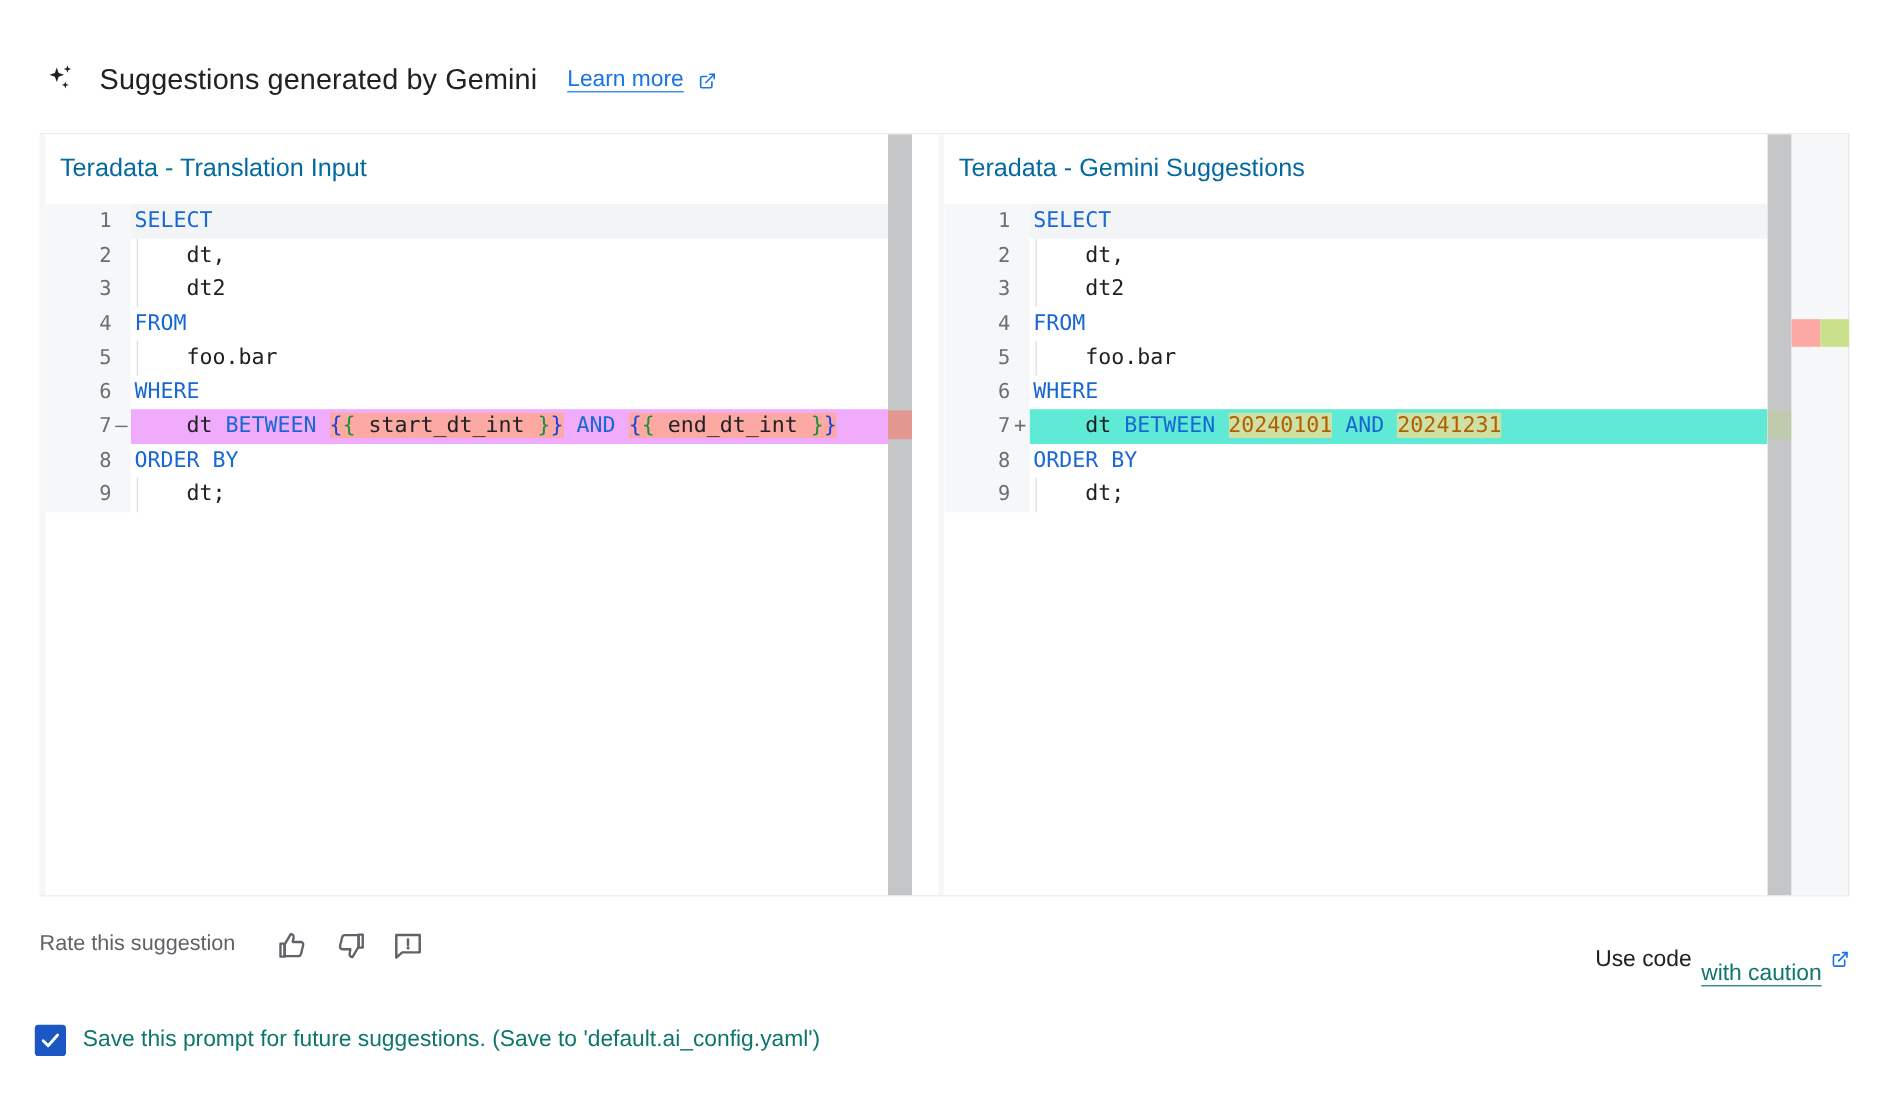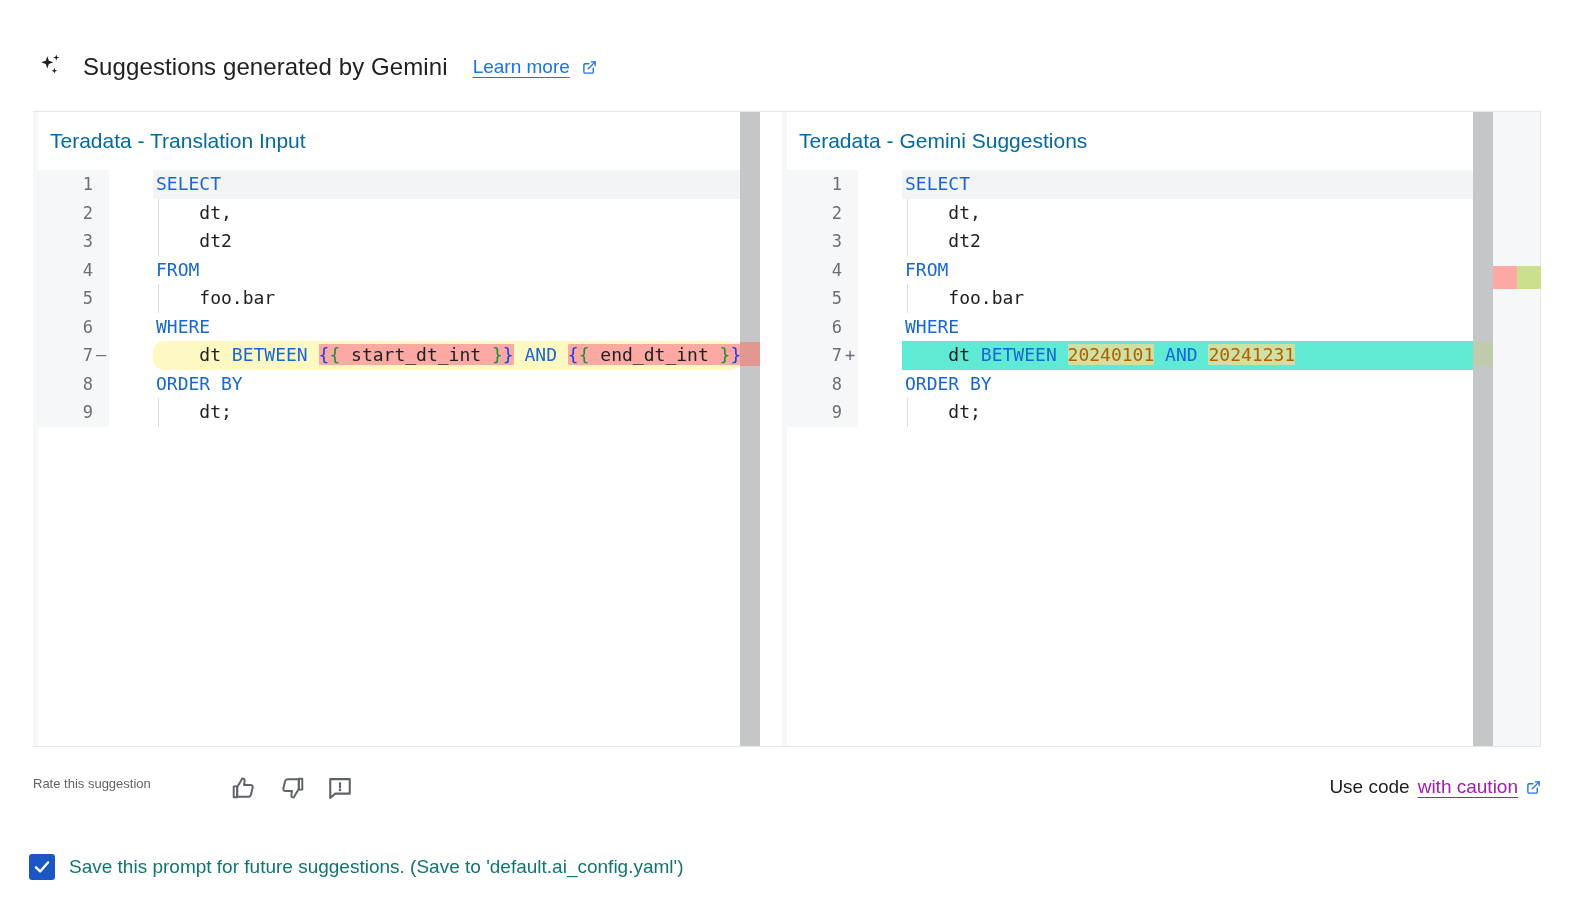--- a/index.html
+++ b/index.html
@@ -64,26 +64,26 @@
     width: 71px; flex: 0 0 71px; text-align: right; padding-right: 0;
     color: #6a6f73; font-size: 17px; line-height: 28.5px;
     font-family: "DejaVu Sans Mono", "Liberation Mono", monospace;
     background: #f6f7f9;
     position: relative; z-index: 2;
   }
   .ln .num { display:inline-block; }
   .ln .sign { display:inline-block; width: 16px; text-align: left; padding-left: 3px; }
   .ltext {
     flex: 1 1 auto; position: relative; padding-left: 3px;
-    color: #202124; line-height: 28.5px; margin-left: 44px;
+    color: #202124; line-height: 28.5px;
   }
   .ltext .ind { position:absolute; left: 5px; top: 0; width: 1px; height: 28.5px; background:#dadce0; }
 
   .line.cur .ltext { background: #f3f4f6; }
-  .line.del .ltext { background: #fef9c3; border-radius: 11px; }
+  .line.del .ltext { background: #f0abfc; }
   .line.add .ltext { background: #5eead4; }
   .line.del .ln, .line.add .ln { background: #f6f7f9; }
 
   .kw { color: #1967d2; }
   .num-lit { color: #b06000; }
   .brace-b { color: #1a3fe8; }
   .brace-g { color: #1e8e3e; }
   .chip-del { background: #fba9a2; border-radius: 1px; }
   .chip-add { background: #cfe0a4; border-radius: 1px; }
 
@@ -99,33 +99,33 @@
   .minimap .mm-add { position: absolute; left: 24px; width: 24px; height: 23px; background: #cbe08a; }
 
   .pane-sep { width: 22px; flex: 0 0 22px; background: #fff; }
 
   
   .rate-row {
     position: absolute; left: 0; top: 766px; width: 1574px; height: 48px;
   }
   .rate-label {
     position:absolute; left: 33px; top: 10px;
-    font-size: 13px; color: #5f6368; white-space: nowrap;
+    font-size: 18px; color: #5f6368; white-space: nowrap;
   }
   .rate-icons { position: absolute; left: 228px; top: 6px; display:flex; gap: 16px; align-items:center; }
   .icon-btn { width: 32px; height: 32px; display:flex; align-items:center; justify-content:center;
               background:none; border:none; padding:0; cursor:pointer; }
   .icon-btn svg { width: 26px; height: 26px; display:block; }
 
   .use-code {
     position: absolute; right: 33px; top: 10px;
     font-size: 19px; color: #202124; white-space: nowrap;
     display:flex; align-items:center; gap: 8px;
   }
-  .caution-link { color: #a21caf; text-decoration: underline; text-underline-offset: 4px; }
+  .caution-link { color: #0f766e; text-decoration: underline; text-underline-offset: 4px; margin-top: 25px; }
 
   
   .footer {
     position: absolute; left:0; top: 840px; width: 1574px; height: 78px;
   }
   .cb-wrap { position:absolute; left: 29px; top: 14px; display:flex; align-items:center; gap: 14px; }
   .checkbox {
     width: 26px; height: 26px; border-radius: 3px; background: #1a56c4;
     display:flex; align-items:center; justify-content:center; flex:0 0 26px;
     cursor: pointer;

